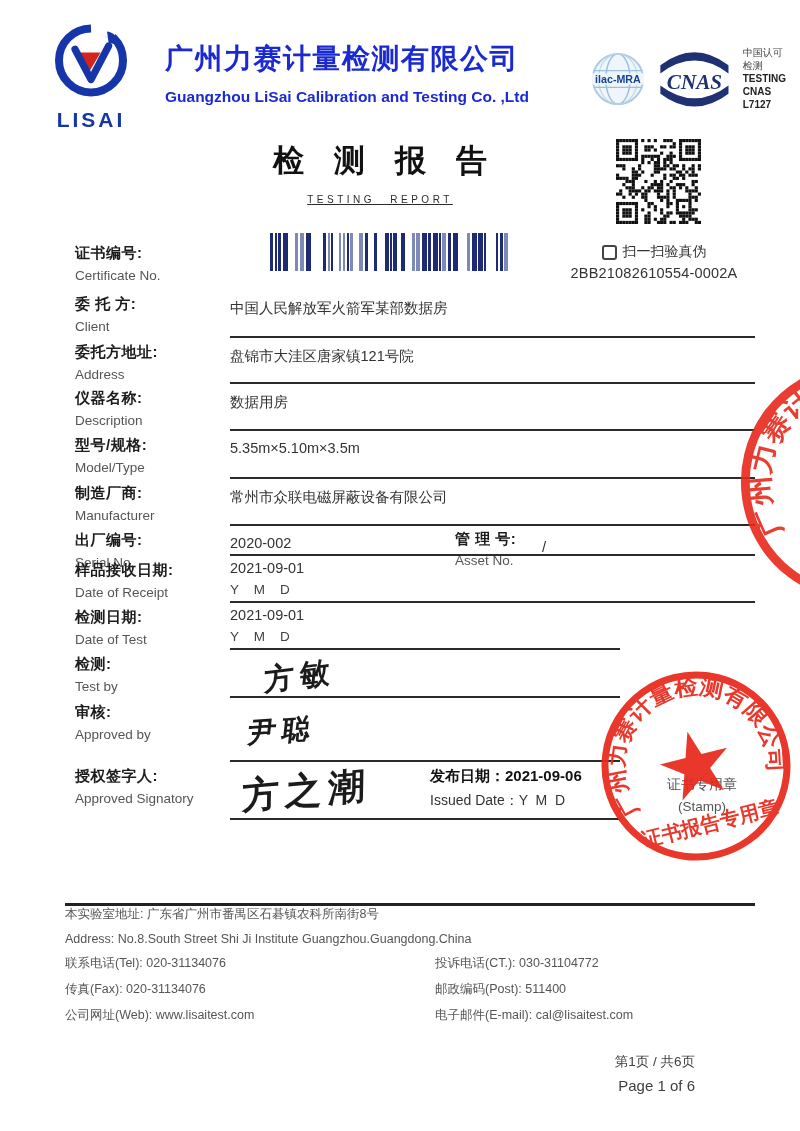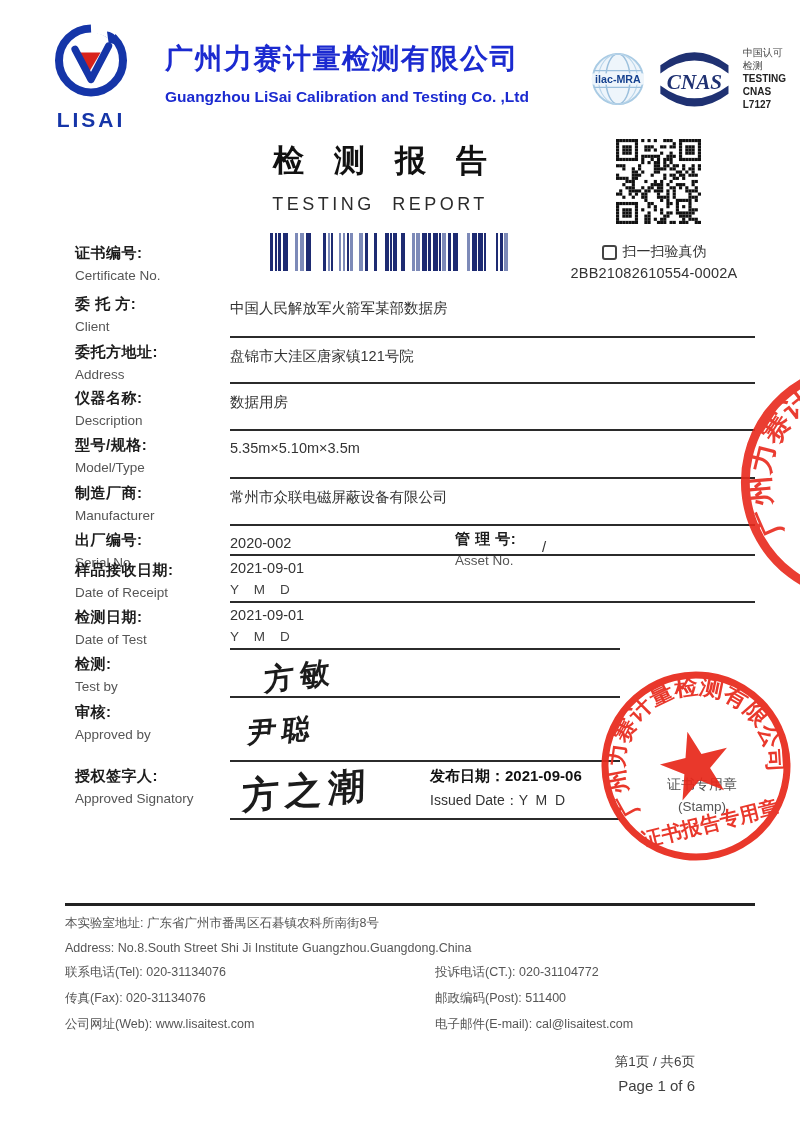--- a/index.html
+++ b/index.html
@@ -12,21 +12,21 @@
   .hdr-logo .lisai{margin-top:2px;font-size:21px;font-weight:700;color:#1535a8;letter-spacing:3px;}
   .hdr-names{position:absolute;left:165px;top:40px;width:420px;}
   .hdr-names .cn{font-size:28px;font-weight:700;color:#1b2ad0;letter-spacing:1.5px;white-space:nowrap;}
   .hdr-names .en{margin-top:10px;font-size:15.5px;font-weight:700;color:#1b2ad0;white-space:nowrap;}
   .hdr-accred{position:absolute;left:590px;top:46px;display:flex;align-items:center;gap:7px;}
   .accred-lines{font-size:10px;line-height:13px;color:#444;}
   .accred-lines .b{font-weight:700;color:#222;}
   
   .doc-title{position:absolute;left:0;top:140px;width:760px;text-align:center;}
   .doc-title .cn{font-size:31px;font-weight:700;color:#111;letter-spacing:30px;padding-left:30px;}
-  .doc-title .en{margin-top:12px;font-size:18px;color:#2b2b2b;letter-spacing:3.5px;word-spacing:9px;}
+  .doc-title .en{margin-top:12px;font-size:10px;color:#2b2b2b;letter-spacing:3.5px;word-spacing:9px;text-decoration:underline;}
   .qr{position:absolute;left:616px;top:139px;width:85px;height:85px;}
   
   .cert-row{position:absolute;left:0;top:238px;width:800px;height:50px;}
   .cert-label{position:absolute;left:75px;top:6px;}
   .flabel-cn{font-size:15px;font-weight:700;color:#1c1c1c;letter-spacing:.5px;}
   .flabel-en{margin-top:5px;font-size:13.5px;color:#555;}
   .barcode{position:absolute;left:268px;top:-5px;width:243px;height:38px;}
   .barcode i{position:absolute;top:0;height:100%;}
   .scan-block{position:absolute;left:568px;top:5px;width:172px;text-align:center;}
   .scan-line{display:flex;align-items:center;justify-content:center;gap:6px;font-size:14px;color:#333;}
@@ -49,21 +49,21 @@
   .sig.big{font-size:37px;margin:4px 0 0 12px;transform:rotate(-5deg) skewX(-6deg);}
   .issued{position:absolute;left:200px;top:5px;}
   .issued .l1{font-size:15px;font-weight:700;color:#111;}
   .issued .l2{margin-top:6px;font-size:14px;color:#333;white-space:pre;}
   .stamp-cap{position:absolute;left:412px;top:14px;width:120px;text-align:center;font-size:14px;color:#555;}
   .stamp-cap .en{margin-top:5px;font-size:13.5px;}
   
   .stamp-main{position:absolute;left:596px;top:666px;width:200px;height:200px;transform:rotate(-14deg);opacity:.93;pointer-events:none;}
   .stamp-edge{position:absolute;right:-186px;top:356px;width:252px;height:252px;transform:rotate(-8deg);opacity:.9;pointer-events:none;}
   
-  .foot{position:absolute;left:65px;top:903px;width:690px;border-top:3px solid #222;padding-top:9px;font-size:12.5px;color:#555;}
+  .foot{position:absolute;left:65px;top:903px;width:690px;border-top:3px solid #222;font-size:12.5px;color:#555;}
   .foot .line{margin-bottom:9px;}
   .foot .grid{display:flex;}
   .foot .col{width:370px;}
   .foot .col.r{width:320px;}
   .foot .col div{margin-bottom:9px;}
   .pagefoot{position:absolute;left:495px;top:1053px;width:200px;text-align:right;color:#3f3f3f;}
   .pagefoot .cn{font-size:13.5px;}
   .pagefoot .en{margin-top:6px;font-size:15px;}
 </style>
 </head>
@@ -653,21 +653,21 @@
   <div class="foot">
     <div class="line">本实验室地址: 广东省广州市番禺区石碁镇农科所南街8号</div>
     <div class="line">Address:  No.8.South Street Shi Ji Institute Guangzhou.Guangdong.China</div>
     <div class="grid">
       <div class="col">
         <div>联系电话(Tel): 020-31134076</div>
         <div>传真(Fax): 020-31134076</div>
         <div>公司网址(Web): www.lisaitest.com</div>
       </div>
       <div class="col r">
-        <div>投诉电话(CT.): 020-31104772</div>
+        <div>投诉电话(CT.): 030-31104772</div>
         <div>邮政编码(Post): 511400</div>
         <div>电子邮件(E-mail): cal@lisaitest.com</div>
       </div>
     </div>
   </div>
 
   <div class="pagefoot">
     <div class="cn">第1页 / 共6页</div>
     <div class="en">Page 1 of 6</div>
   </div>

